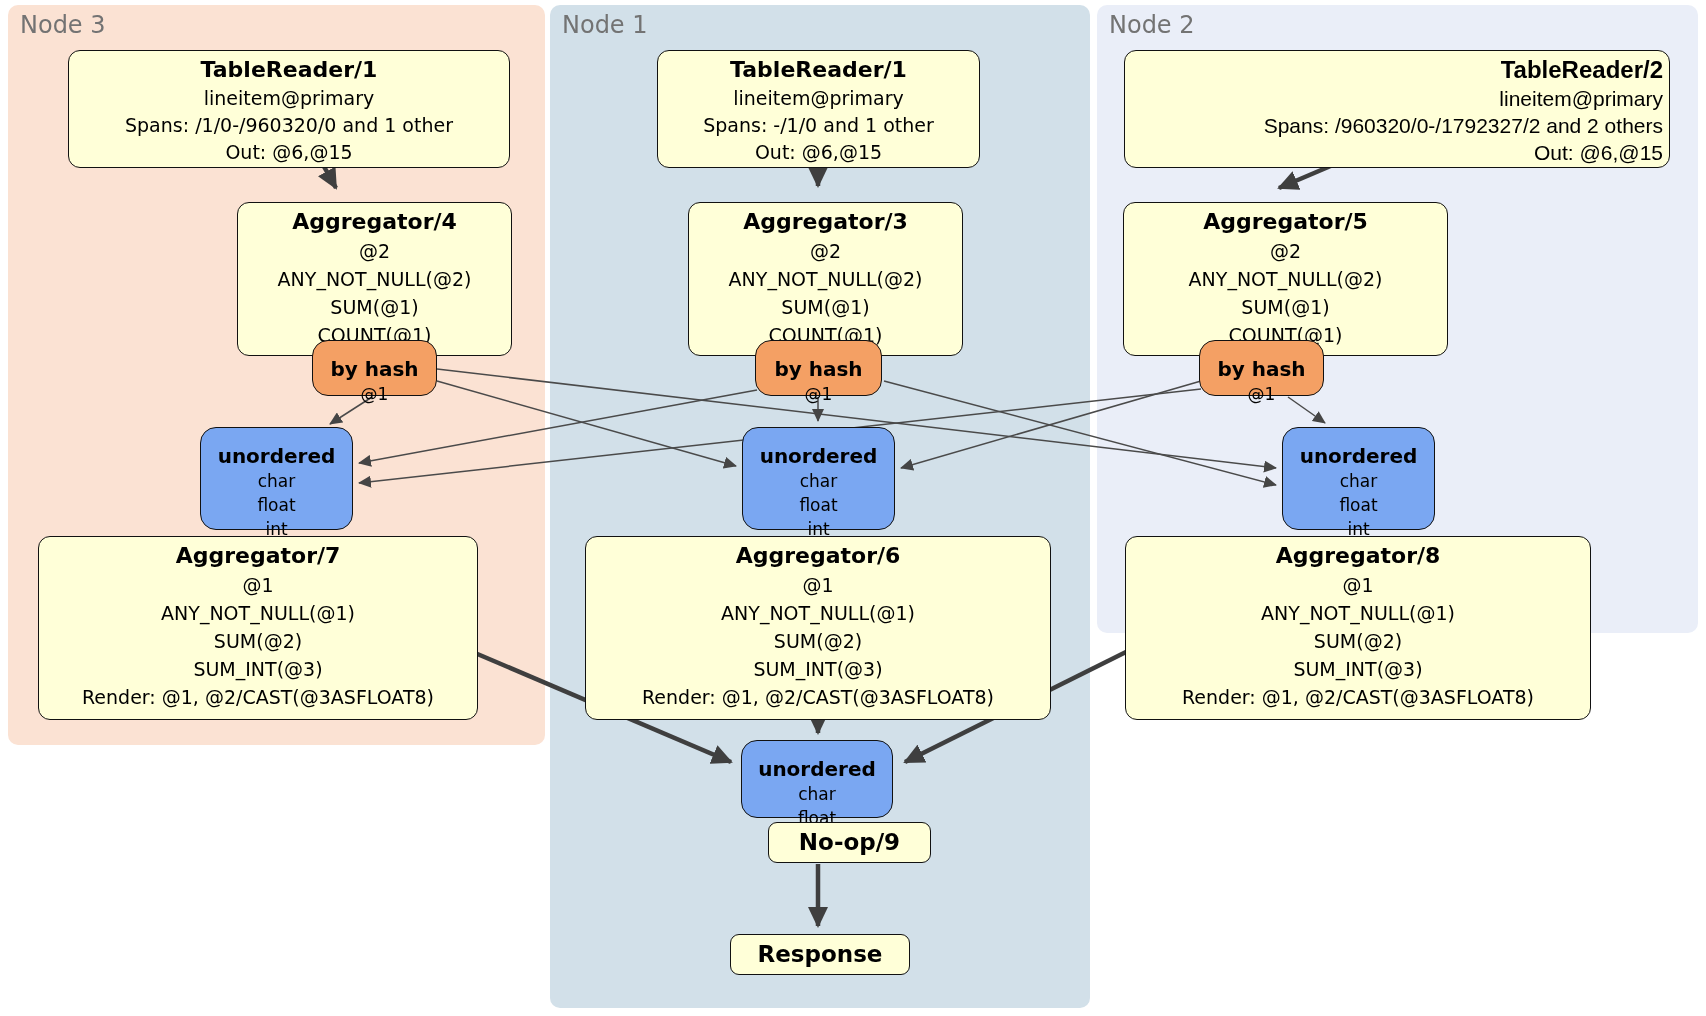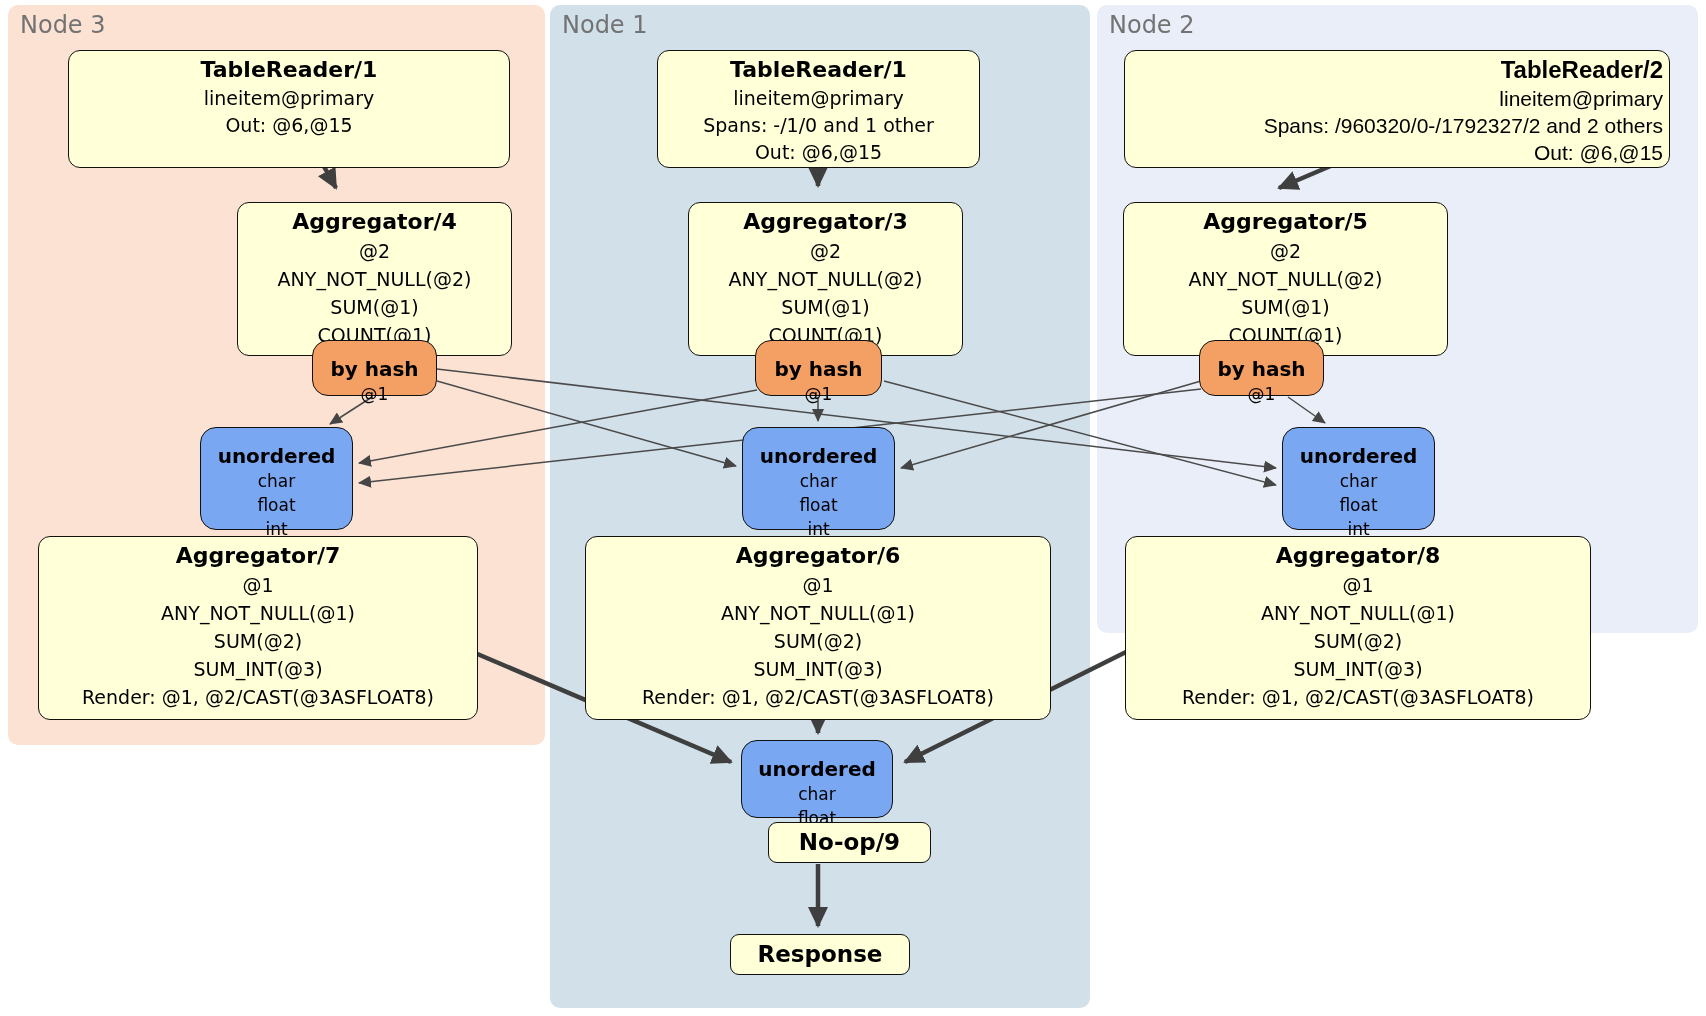--- a/index.html
+++ b/index.html
@@ -116,20 +116,21 @@
       <path d="M884,381 L1276,485" marker-end="url(#arrow-thin)"></path>
       <path d="M1288,397 L1325,423" marker-end="url(#arrow-thin)"></path>
       <path d="M1201,389 L359,483" marker-end="url(#arrow-thin)"></path>
       <path d="M1201,381 L901,468" marker-end="url(#arrow-thin)"></path>
     </g>
   </svg>
 
   <div class="box" style="left:68px; top:42px; width:442px; height:118px;">
     <div class="btitle">TableReader/1</div>
     <div class="bline">lineitem@primary</div>
+    <div class="bline">Spans: /1/0-/960320/0 and 1 other</div>
     <div class="bline">Out: @6,@15</div>
   </div>
 
   <div class="box agg" style="left:237px; top:194px; width:275px; height:154px;">
     <div class="btitle">Aggregator/4</div>
     <div class="bline">@2</div>
     <div class="bline">ANY_NOT_NULL(@2)</div>
     <div class="bline">SUM(@1)</div>
     <div class="bline">COUNT(@1)</div>
   </div>

